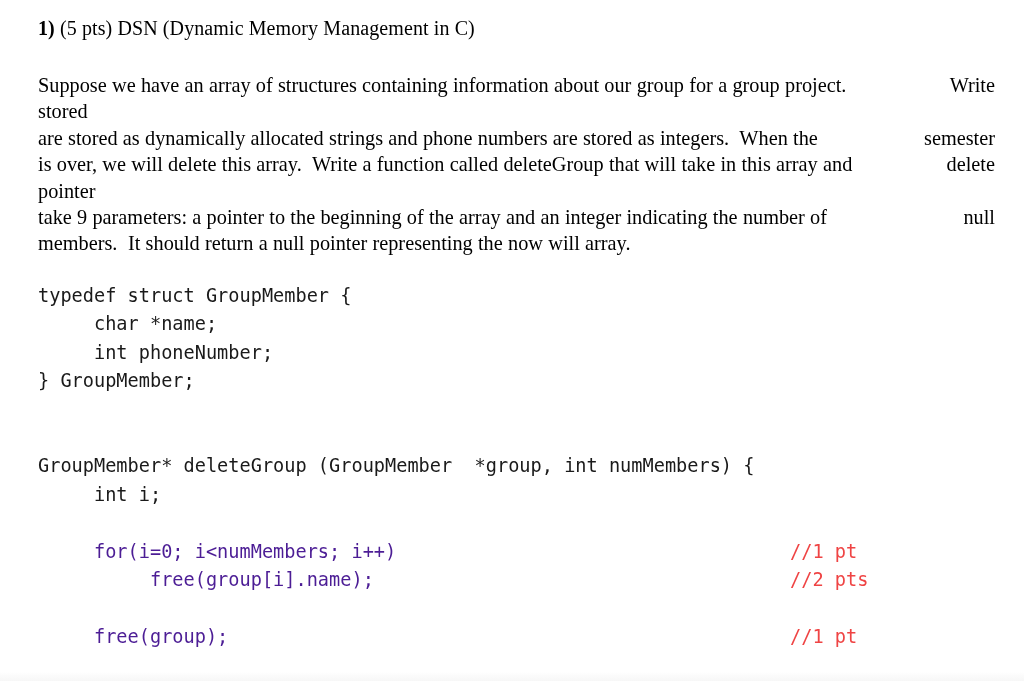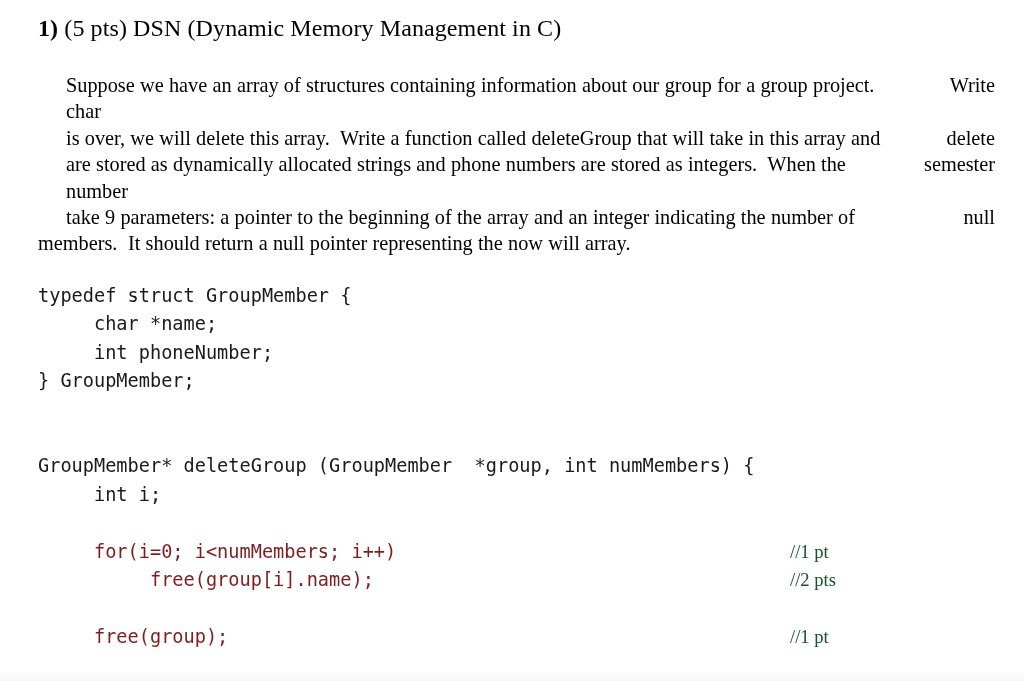--- a/index.html
+++ b/index.html
@@ -33,21 +33,21 @@
     height: 9px;
     background: linear-gradient(to bottom, #ffffff 0%, #fbfbfb 40%, #f7f7f7 100%);
   }
 
   
   .heading {
     position: absolute;
     left: 38px;
     top: 15px;
     width: 960px;
-    font-size: 24px;
+    font-size: 20px;
     line-height: 26px;
     letter-spacing: 0.1px;
     white-space: pre;
   }
   .heading .num {
     font-weight: bold;
   }
 
   
   .para {
@@ -62,21 +62,20 @@
     word-spacing: 0.2px;
   }
   .para .line {
     display: block;
     white-space: pre;
   }
   .para .line.justified {
     display: flex;
     justify-content: space-between;
     white-space: pre;
-    margin-left: 28px;
   }
   .para .line.justified > span { white-space: pre; }
 
   
   .code {
     position: absolute;
     left: 38px;
     top: 282px;
     width: 960px;
     font-family: "DejaVu Sans Mono", "Liberation Mono", monospace;
@@ -86,43 +85,42 @@
     white-space: pre;
     letter-spacing: 0px;
   }
   .code .cline {
     display: block;
     position: relative;
     height: 28.4px;
     white-space: pre;
   }
   .code .cline.blank { height: 28.4px; }
-  .code .red { color: #7f1d1d; }
+  .code .red { color: #4c1d95; }
   .code .cmt {
     position: absolute;
     left: 752px;
     top: 0;
-    color: #14532d;
+    color: #ef4444;
     white-space: pre;
-    font-family: Liberation Serif, serif;
   }
 </style>
 </head>
 <body>
 
 <div id="page">
 
   <div class="heading"><span class="num">1)</span><span> (5 pts) DSN (Dynamic Memory Management in C)</span></div>
 
   <div class="para">
       <span class="line justified"><span>Suppose we have an array of structures containing information about our group for a group project.</span><span>Write</span></span>
-      <span class="line justified"><span>char</span></span>
+      <span class="line justified"><span>stored</span></span>
+      <span class="line justified"><span>are stored as dynamically allocated strings and phone numbers are stored as integers.  When the</span><span>semester</span></span>
       <span class="line justified"><span>is over, we will delete this array.  Write a function called deleteGroup that will take in this array and</span><span>delete</span></span>
-      <span class="line justified"><span>are stored as dynamically allocated strings and phone numbers are stored as integers.  When the</span><span>semester</span></span>
-      <span class="line justified"><span>number</span></span>
+      <span class="line justified"><span>pointer</span></span>
       <span class="line justified"><span>take 9 parameters: a pointer to the beginning of the array and an integer indicating the number of</span><span>null</span></span>
       <span class="line">members.  It should return a null pointer representing the now will array.</span>
     </div>
 
   <div class="code"><span class="cline"><span>typedef struct GroupMember {</span></span><span class="cline"><span>     char *name;</span></span><span class="cline"><span>     int phoneNumber;</span></span><span class="cline"><span>} GroupMember;</span></span><span class="cline blank"><span></span></span><span class="cline blank"><span></span></span><span class="cline"><span>GroupMember* deleteGroup (GroupMember  *group, int numMembers) {</span></span><span class="cline"><span>     int i;</span></span><span class="cline blank"><span></span></span><span class="cline"><span class="red">     for(i=0; i&lt;numMembers; i++)</span><span class="cmt">//1 pt</span></span><span class="cline"><span class="red">          free(group[i].name);</span><span class="cmt">//2 pts</span></span><span class="cline blank"><span></span></span><span class="cline"><span class="red">     free(group);</span><span class="cmt">//1 pt</span></span><span class="cline blank"><span></span></span><span class="cline"><span class="cmt">//1 pt</span></span></div>
 
   <div class="bottom-band"></div>
 </div>
 
 </body></html>

